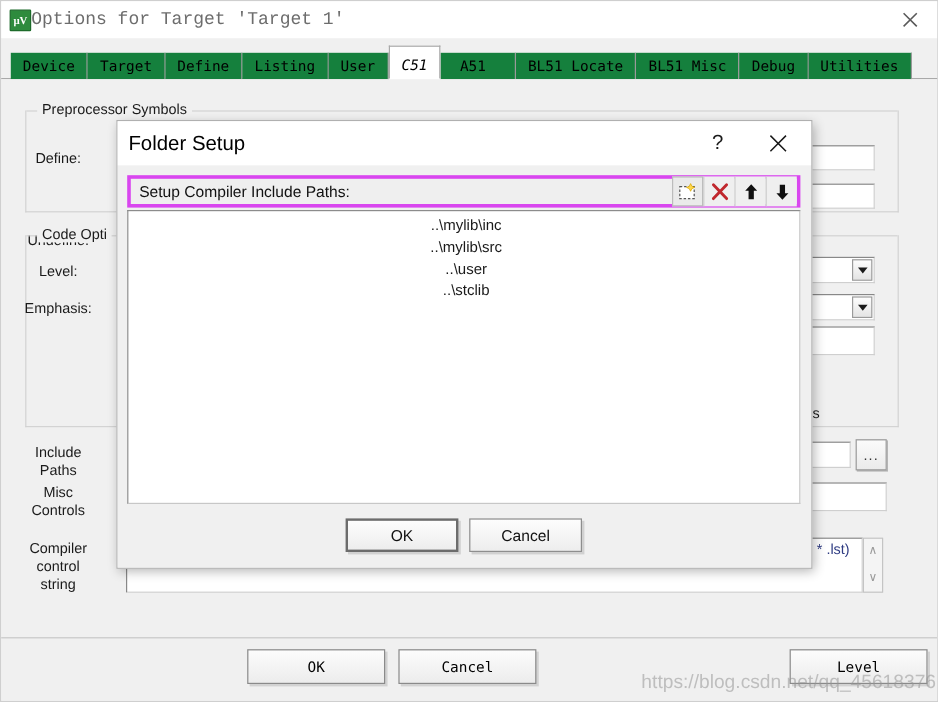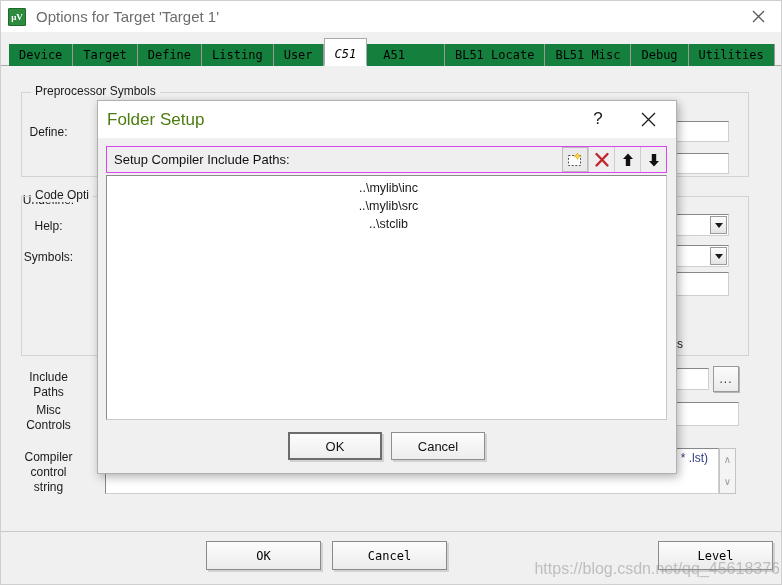--- a/index.html
+++ b/index.html
@@ -49,24 +49,23 @@
     position: absolute;
     left: 0; right: 0; top: 1px;
     text-align: center;
     font-size: 9px;
     font-weight: bold;
     color: #ffffff;
     font-family: "Liberation Serif", serif;
     line-height: 14px;
   }
   #title-text {
-    margin-left: 10px;
     font-size: 15px;
     color: #6d6d6d;
-    font-family: Liberation Sans, sans-serif;
+    font-family: Liberation Mono, monospace;
     white-space: nowrap;
   }
   #title-close {
     position: absolute;
     right: 0; top: 0;
     width: 46px; height: 30px;
     display: flex;
     align-items: center;
     justify-content: center;
     cursor: default;
@@ -259,21 +258,21 @@
     position: absolute;
     left: 0; top: 0; right: 0;
     height: 37px;
     background: #ffffff;
     display: flex;
     align-items: center;
   }
   #dlg-title {
     margin-left: 9px;
     font-size: 17px;
-    color: #4d7c0f;
+    color: #000000;
     white-space: nowrap;
   }
   #dlg-help-btn, #dlg-close-btn {
     position: absolute;
     top: 0;
     height: 36px;
     width: 44px;
     display: flex;
     align-items: center;
     justify-content: center;
@@ -287,21 +286,21 @@
     left: 0; top: 37px; right: 0; bottom: 0;
     background: #f0f0f0;
   }
 
   
   #paths-toolbar {
     position: absolute;
     left: 8px; top: 8px; right: 9px;
     height: 27px;
     background: #efefef;
-    border: 1px solid #d946ef;
+    border: 3px solid #d946ef;
     box-sizing: border-box;
     display: flex;
     align-items: center;
   }
   #paths-toolbar-label {
     font-size: 13px;
     color: #111;
     margin-left: 7px;
     flex: 1 1 auto;
     white-space: nowrap;
@@ -396,21 +395,21 @@
     </div>
   </div>
 
   <div id="tab-strip">
     <div class="tab first">Device</div>
     <div class="tab">Target</div>
     <div class="tab">Define</div>
     <div class="tab">Listing</div>
     <div class="tab">User</div>
     <div class="tab selected">C51</div>
-    <div class="tab" style="padding-left:16px;padding-right:39px;">A51</div>
+    <div class="tab" style="padding-left:16px;padding-right:24px;">A51</div>
     <div class="tab">BL51 Locate</div>
     <div class="tab">BL51 Misc</div>
     <div class="tab">Debug</div>
     <div class="tab">Utilities</div>
   </div>
 
   <div id="page-body">
 
     <div class="groupbox" style="left:20px; top:26px; width:728px; height:85px;">
       <div class="gb-top"></div>
@@ -418,25 +417,25 @@
     </div>
     <div class="fieldlabel" style="left:0px; top:59px; width:95px;">Define:</div>
     <div class="textbox" style="left:104px; top:55px; width:624px; height:21px;"></div>
     <div class="fieldlabel" style="left:0px; top:91px; width:95px;margin-top:36px;">Undefine:</div>
     <div class="textbox" style="left:104px; top:87px; width:624px; height:21px;"></div>
 
     <div class="groupbox" style="left:20px; top:130px; width:728px; height:160px;">
       <div class="gb-top"></div>
       <div class="gb-legend">Code Opti</div>
     </div>
-    <div class="fieldlabel" style="left:0px; top:153px; width:95px;">Help:</div>
+    <div class="fieldlabel" style="left:0px; top:153px; width:95px;">Level:</div>
     <div class="combobox" style="left:604px; top:148px; width:124px; height:22px;">
       <span class="combo-arrow"></span>
     </div>
-    <div class="fieldlabel" style="left:0px; top:184px; width:95px;">Symbols:</div>
+    <div class="fieldlabel" style="left:0px; top:184px; width:95px;">Emphasis:</div>
     <div class="combobox" style="left:604px; top:179px; width:124px; height:22px;">
       <span class="combo-arrow"></span>
     </div>
     <div class="textbox" style="left:604px; top:206px; width:124px; height:24px; font-size:13px; padding-top:3px;">0000</div>
 
     <div class="fieldlabel" style="left:660px; top:271px; width:60px; text-align:left;">ules</div>
 
     <div class="fieldlabel" style="left:0px; top:304px; width:95px; white-space:pre-line;">Include
 Paths</div>
     <div class="textbox" style="left:104px; top:302px; width:604px; height:22px;"></div>
@@ -505,20 +504,21 @@
       <div class="tbbtn">
         <svg width="14" height="16" viewBox="0 0 14 16" aria-hidden="true">
           <path d="M7 14.5 L12 9 L9.2 9 L9.2 2 L4.8 2 L4.8 9 L2 9 Z" fill="#101010"></path>
         </svg>
       </div>
     </div>
 
     <div id="paths-list">
       <div class="path-item">..\mylib\inc</div>
       <div class="path-item">..\mylib\src</div>
+      <div class="path-item">..\user</div>
       <div class="path-item">..\stclib</div>
     </div>
 
     <div class="dlgbtn default" id="dlg-ok-btn">OK</div>
     <div class="dlgbtn" id="dlg-cancel-btn">Cancel</div>
   </div>
 </div>
 
 <div id="watermark">https://blog.csdn.net/qq_45618376</div>
 

